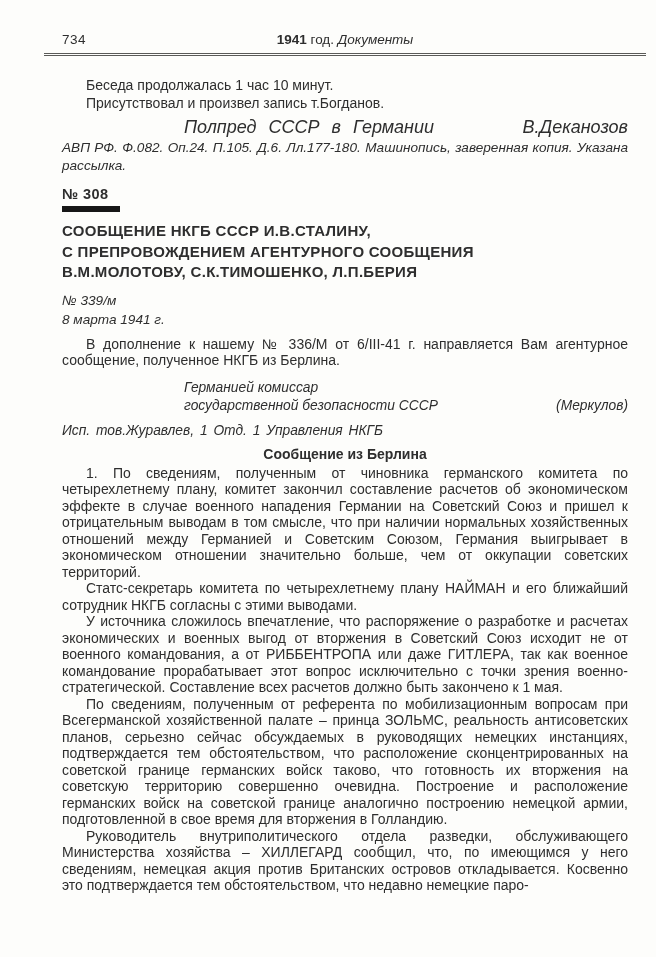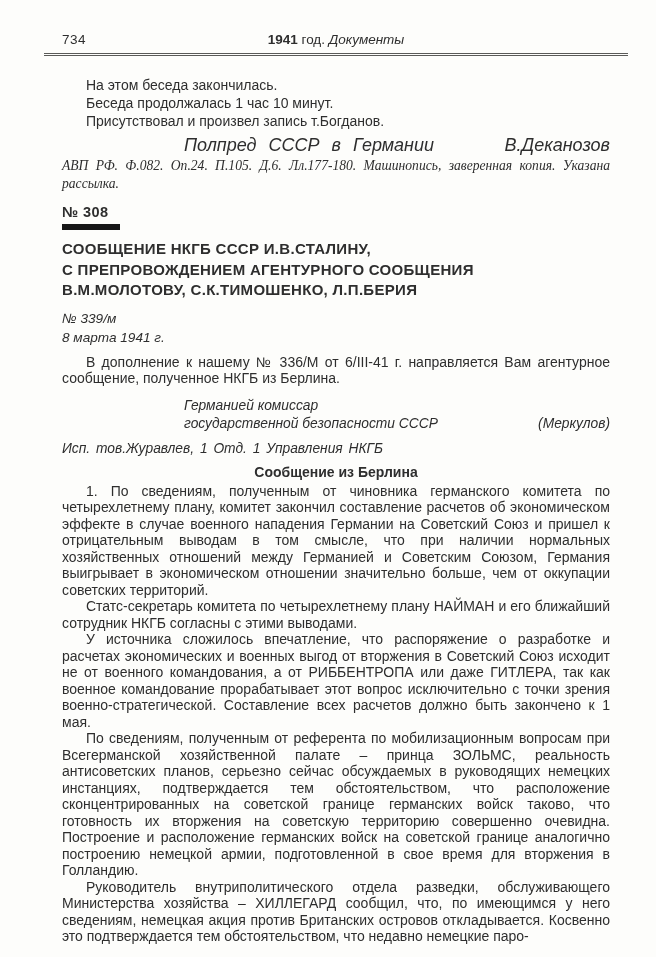--- a/index.html
+++ b/index.html
@@ -12,21 +12,21 @@
     height: 957px;
     overflow: hidden;
     font-family: "Liberation Sans", "DejaVu Sans", sans-serif;
     color: #2e2e2e;
     background: #fdfdfb;
   }
   .page {
     box-sizing: border-box;
     width: 656px;
     height: 759px;
-    padding: 32px 46px 0 62px;
+    padding: 32px 28px 0 62px;
   }
 
   
   .page-header {
     position: relative;
     margin: 0 -18px;
     padding: 0 18px 4px 18px;
     border-bottom: 3px double #5a5a58;
     font-size: 13.5px;
     height: 17px;
@@ -49,21 +49,20 @@
   }
   .sig-row .role { margin-left: 122px; word-spacing: 7px; }
   .sig-row .name { margin-left: auto; }
 
   .archive {
     margin: 3px 0 0 0;
     font-style: italic;
     font-size: 13.6px;
     line-height: 17.5px;
     text-align: justify;
-    font-family: Liberation Serif, serif;
   }
 
   
   .doc-num { margin-top: 11px; }
   .doc-num .num { font-weight: bold; font-size: 14.5px; letter-spacing: 0.4px; }
   .num-bar { width: 58px; height: 6px; background: #171717; margin-top: 3px; }
 
   .doc-title {
     margin: 9px 0 0 0;
     font-size: 15px;
@@ -116,21 +115,20 @@
 <body>
 
 <div class="page">
 
   <div class="page-header">
     <span class="page-num">734</span>
     <span class="edition"><span class="yr">1941</span> <span>год.</span> <span class="ser">Документы</span></span>
   </div>
 
   <div class="closing">
-    <p>На этом беседа закончилась.</p>
     <p>Беседа продолжалась 1 час 10 минут.</p>
     <p>Присутствовал и произвел запись т.Богданов.</p>
   </div>
 
   <div class="sig-row">
     <span class="role">Полпред СССР в Германии</span>
     <span class="name">В.Деканозов</span>
   </div>
 
   <p class="archive">АВП РФ. Ф.082. Оп.24. П.105. Д.6. Лл.177-180. Машинопись, заверенная копия. Указана рассылка.</p>

